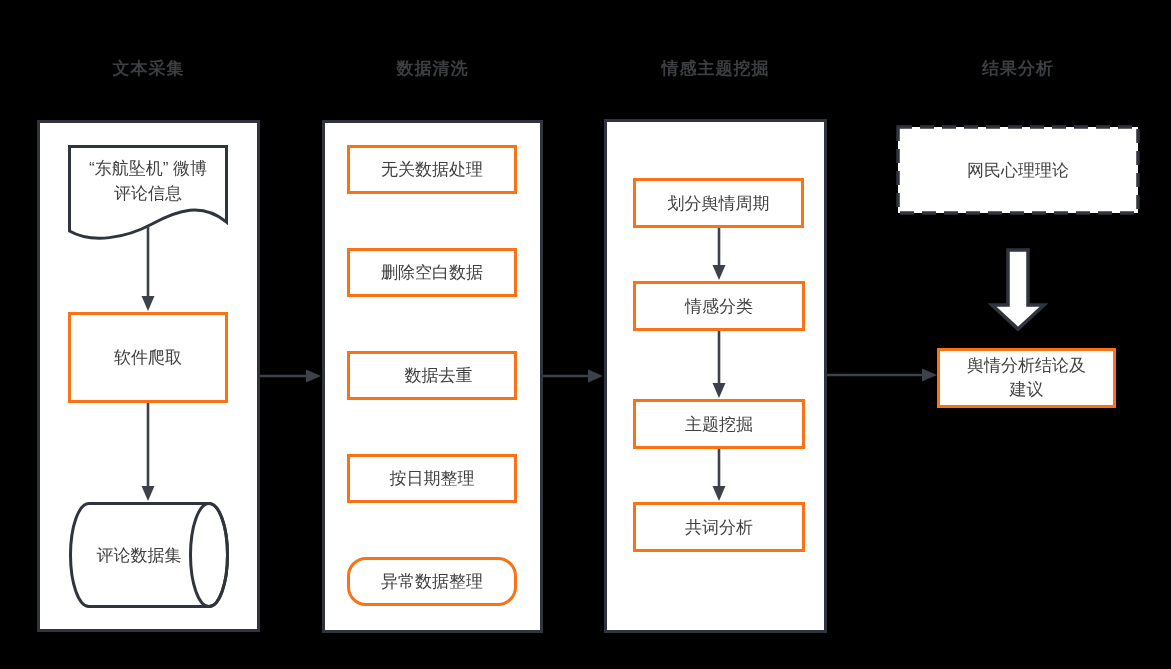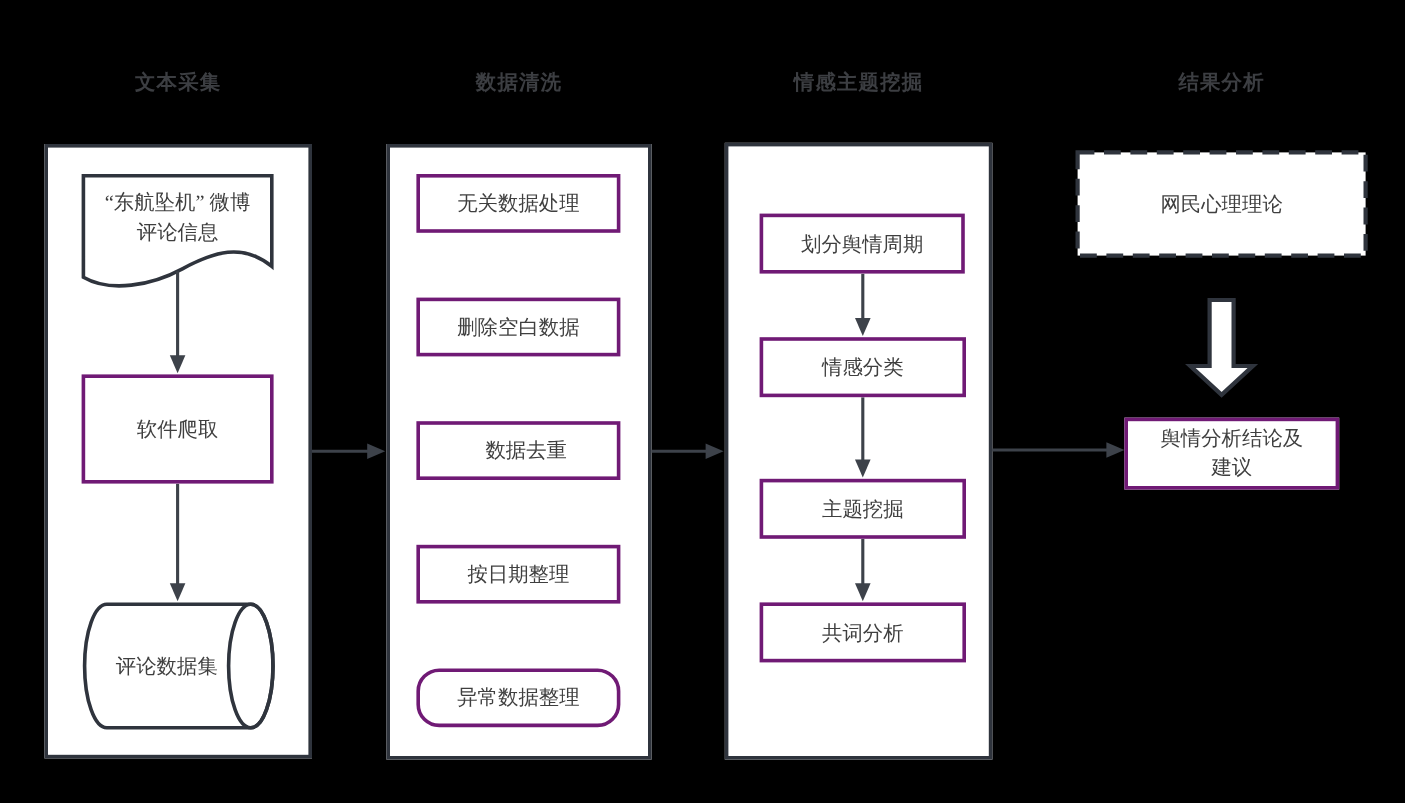--- a/index.html
+++ b/index.html
@@ -1,31 +1,31 @@
 <!DOCTYPE html>
 <html><head>
 <meta charset="utf-8">
 <style>
   html,body{margin:0;padding:0;background:#000;}
   .stage{
     position:relative;width:1171px;height:669px;background:#000000;
-    font-family:Liberation Serif, serif;overflow:hidden;
+    font-family:Liberation Sans, sans-serif;overflow:hidden;
   }
   .hdr{
     position:absolute;top:57px;height:24px;line-height:24px;
     text-align:center;font-size:17px;font-weight:600;color:#3c3e42;
     letter-spacing:1px;
   }
   .container{
     position:absolute;background:#ffffff;border:3px solid #2f343d;
     box-sizing:border-box;z-index:1;
   }
   .svglayer{position:absolute;left:0;top:0;z-index:2;}
   .node{
-    position:absolute;background:#ffffff;border:3px solid #701a75;
+    position:absolute;background:#ffffff;border:3px solid #f97316;
     box-sizing:border-box;z-index:3;display:flex;align-items:center;
     justify-content:center;text-align:center;font-size:17px;color:#3f3f3f;
   }
   .freetext{
     position:absolute;z-index:3;display:flex;flex-direction:column;
     align-items:center;justify-content:center;text-align:center;
     font-size:17px;color:#3f3f3f;line-height:25px;
   }
   .shape-stroke{stroke:#2f343d;stroke-width:3;fill:#ffffff;}
   .conn{stroke:#3d424a;stroke-width:2.6;fill:none;}

